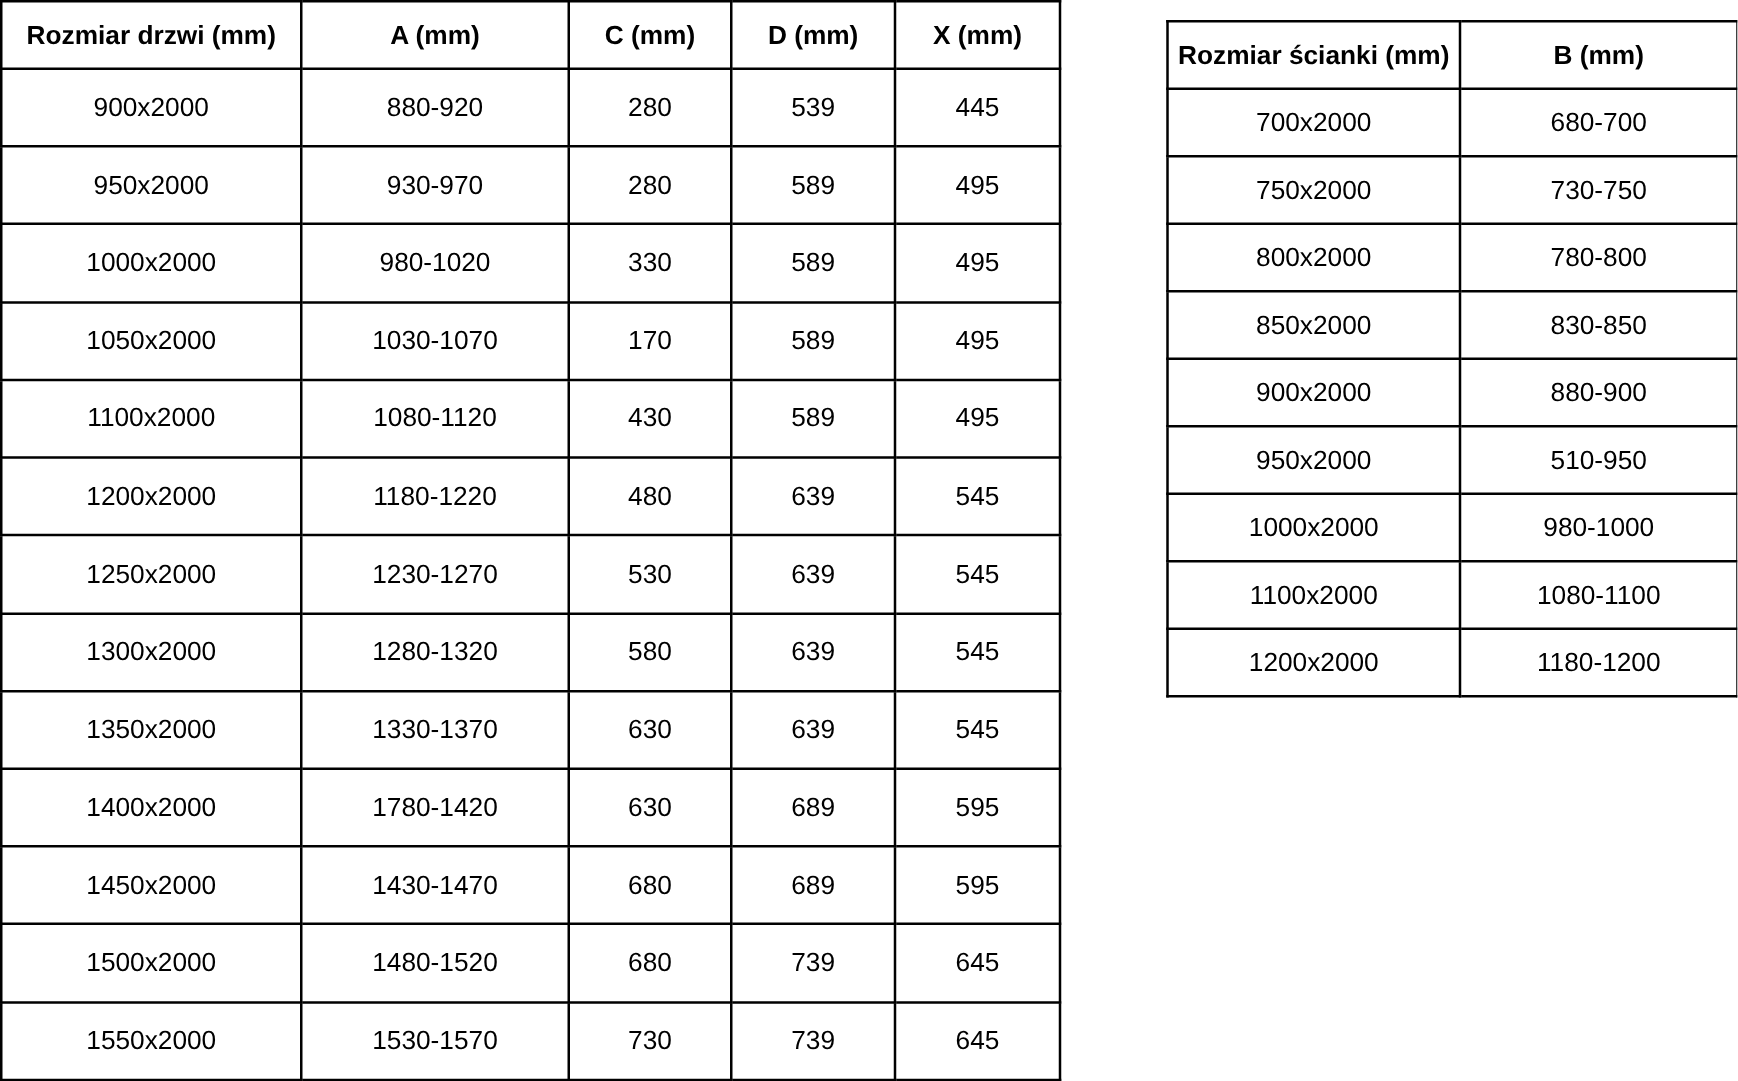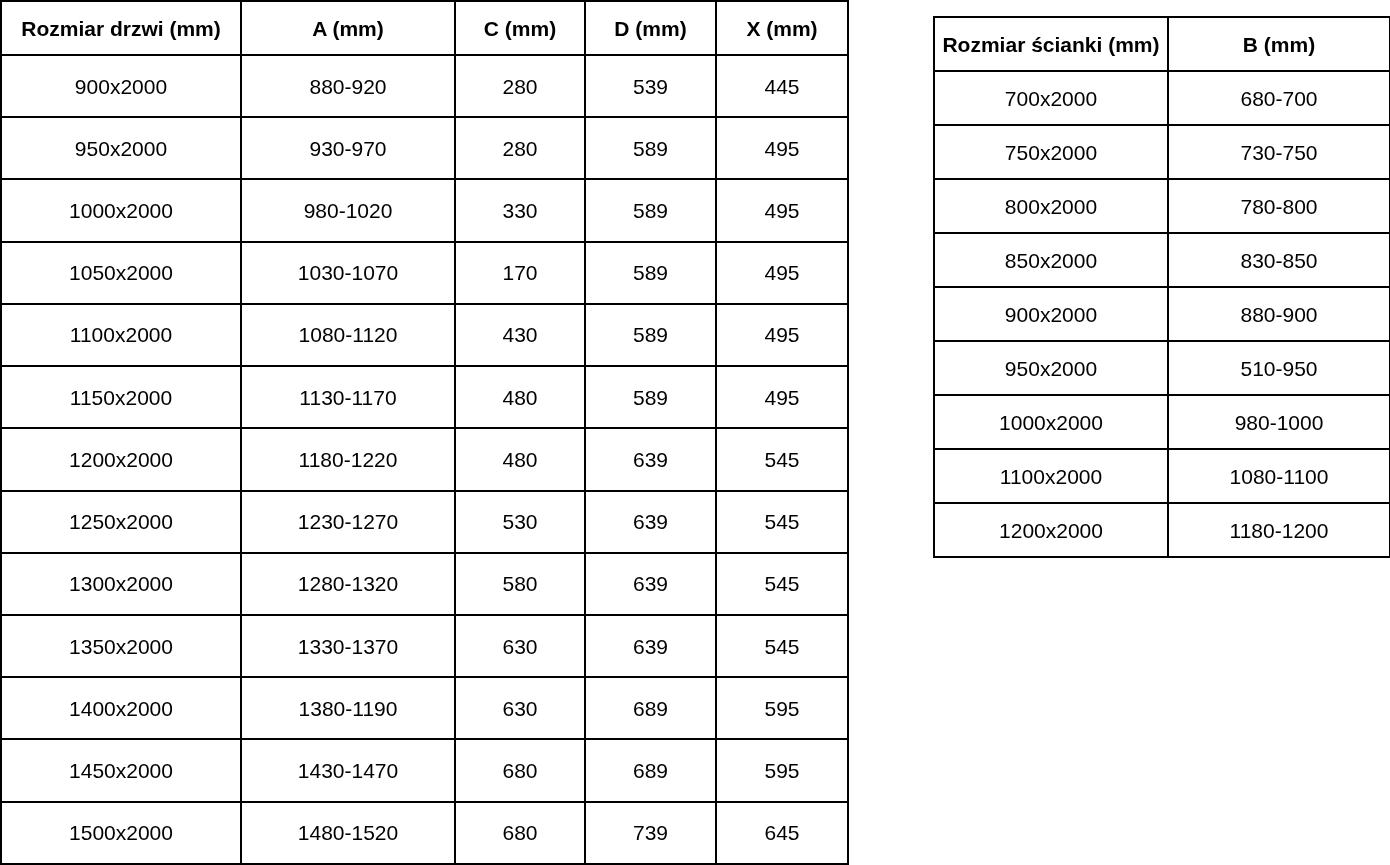--- a/index.html
+++ b/index.html
@@ -104,27 +104,20 @@
           <td>495</td>
         </tr>
         <tr>
           <td>1100x2000</td>
           <td>1080-1120</td>
           <td>430</td>
           <td>589</td>
           <td>495</td>
         </tr>
         <tr>
-          <td>1150x2000</td>
-          <td>1130-1170</td>
-          <td>480</td>
-          <td>589</td>
-          <td>495</td>
-        </tr>
-        <tr>
           <td>1200x2000</td>
           <td>1180-1220</td>
           <td>480</td>
           <td>639</td>
           <td>545</td>
         </tr>
         <tr>
           <td>1250x2000</td>
           <td>1230-1270</td>
           <td>530</td>
@@ -140,36 +133,43 @@
         </tr>
         <tr>
           <td>1350x2000</td>
           <td>1330-1370</td>
           <td>630</td>
           <td>639</td>
           <td>545</td>
         </tr>
         <tr>
           <td>1400x2000</td>
-          <td>1380-1190</td>
+          <td>1780-1420</td>
           <td>630</td>
           <td>689</td>
           <td>595</td>
         </tr>
         <tr>
           <td>1450x2000</td>
           <td>1430-1470</td>
           <td>680</td>
           <td>689</td>
           <td>595</td>
         </tr>
         <tr>
           <td>1500x2000</td>
           <td>1480-1520</td>
           <td>680</td>
+          <td>739</td>
+          <td>645</td>
+        </tr>
+        <tr>
+          <td>1550x2000</td>
+          <td>1530-1570</td>
+          <td>730</td>
           <td>739</td>
           <td>645</td>
         </tr>
       </tbody>
   </table>
 
   <table class="spec" id="wall-table">
     <colgroup>
       <col style="width:234px">
       <col style="width:222px">

